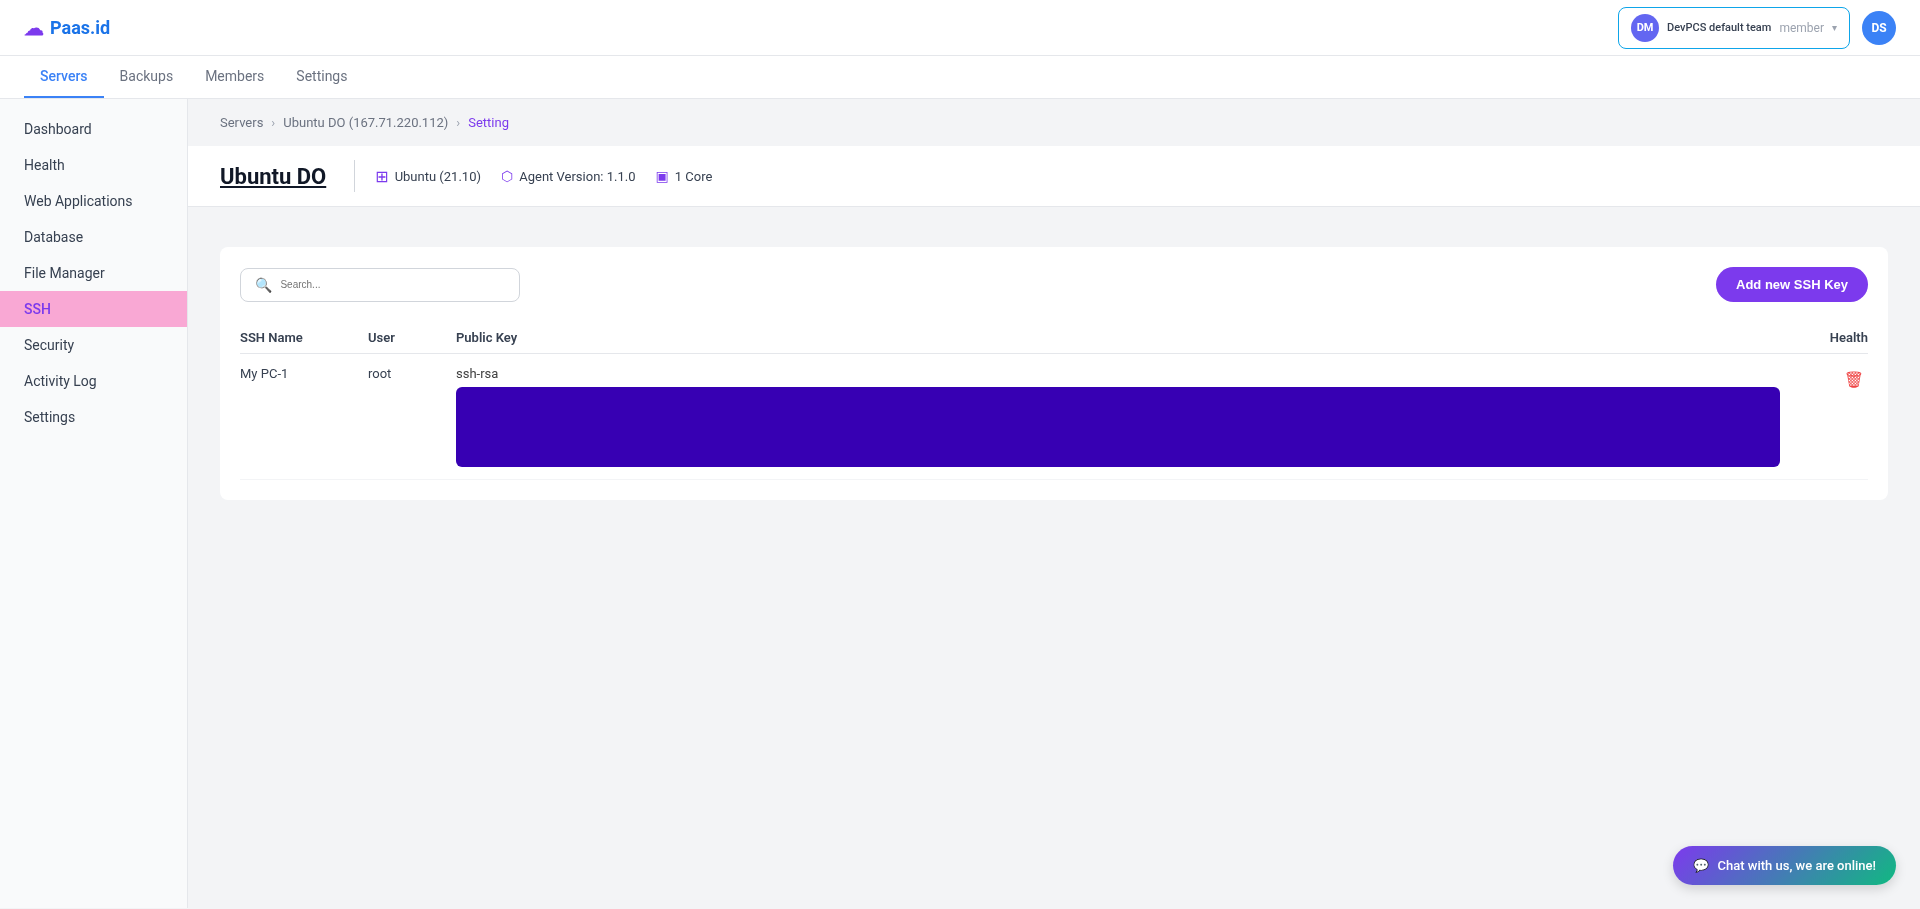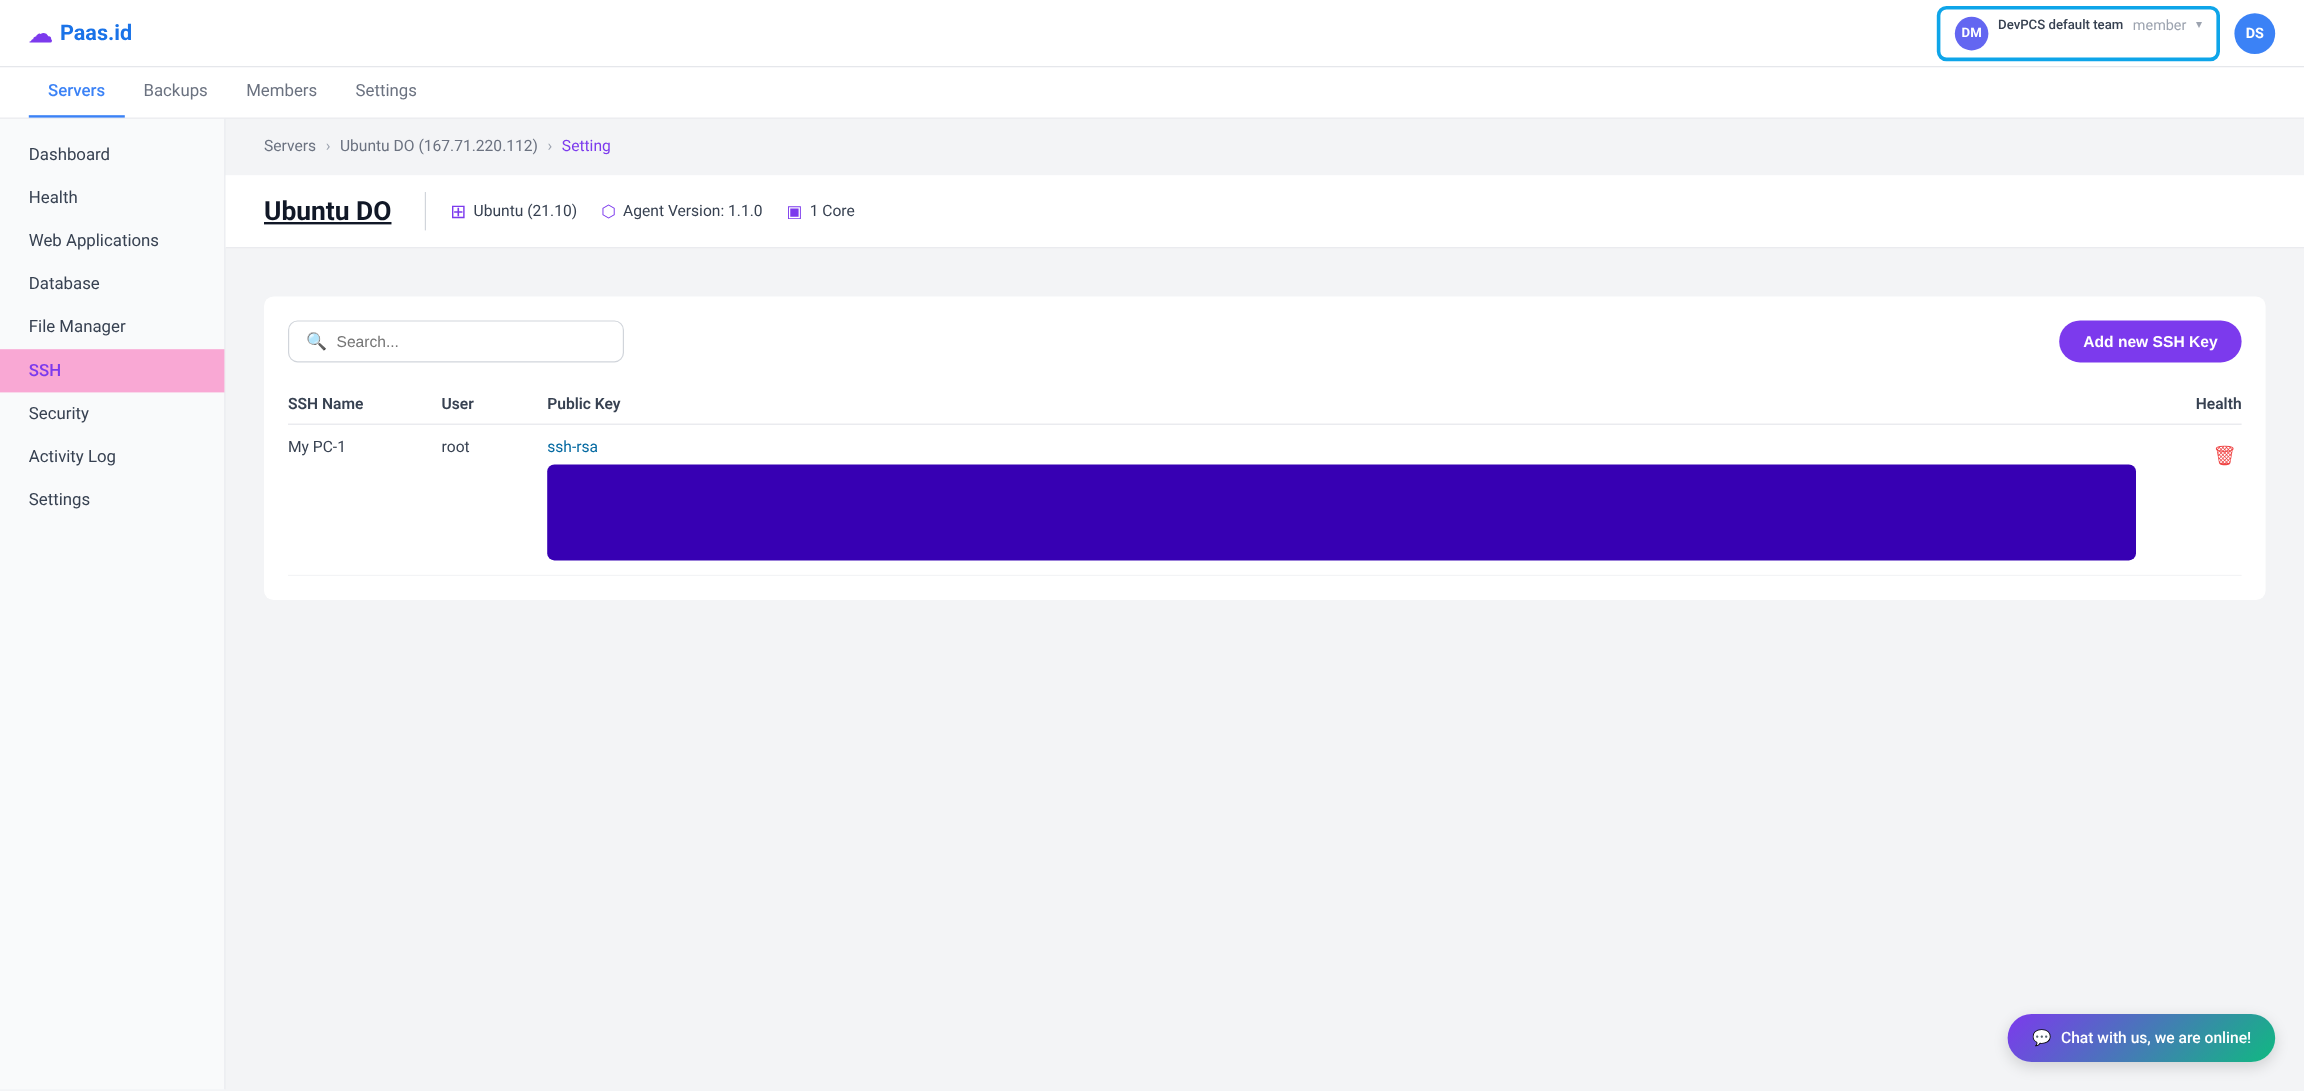--- a/index.html
+++ b/index.html
@@ -27,23 +27,23 @@
       color: #1a73e8;
     }
     .navbar-logo .cloud-icon { color: #7c3aed; font-size: 20px; }
     .navbar-right {
       display: flex;
       align-items: center;
       gap: 12px;
     }
     .team-selector {
       display: flex;
-      align-items: flex-start;
-      gap: 8px;
-      border: 3px solid #0ea5e9;
+      align-items: center;
+      gap: 8px;
+      border: 1px solid #0ea5e9;
       border-radius: 8px;
       padding: 6px 12px;
       cursor: pointer;
       background: #fff;
     }
     .team-avatar {
       width: 28px; height: 28px;
       background: #6366f1;
       border-radius: 50%;
       display: flex; align-items: center; justify-content: center;
@@ -167,21 +167,21 @@
       gap: 8px;
       border: 1px solid #d1d5db;
       border-radius: 8px;
       padding: 8px 14px;
       width: 280px;
       background: #fff;
     }
     .search-box input {
       border: none;
       outline: none;
-      font-size: 13px;
+      font-size: 10px;
       color: #374151;
       width: 100%;
       background: transparent;
     }
     .search-icon { color: #9ca3af; font-size: 14px; }
 
     .add-btn {
       background: #7c3aed;
       color: #fff;
       border: none;
@@ -209,21 +209,21 @@
       gap: 8px;
       padding: 12px 0;
       border-bottom: 1px solid #f3f4f6;
       align-items: start;
     }
     .table-col { font-size: 13px; color: #374151; }
     .table-col.action { text-align: right; }
 
     
     .public-key-cell { font-size: 13px; }
-    .key-prefix { color: #0369a1; margin-bottom: 6px; }
+    .key-prefix { color: #404040; margin-bottom: 6px; }
     .key-block {
       background: #3700b3;
       border-radius: 6px;
       padding: 10px 12px;
       color: #fff;
       font-family: monospace;
       font-size: 12px;
       word-break: break-all;
       line-height: 1.5;
       min-height: 80px;

